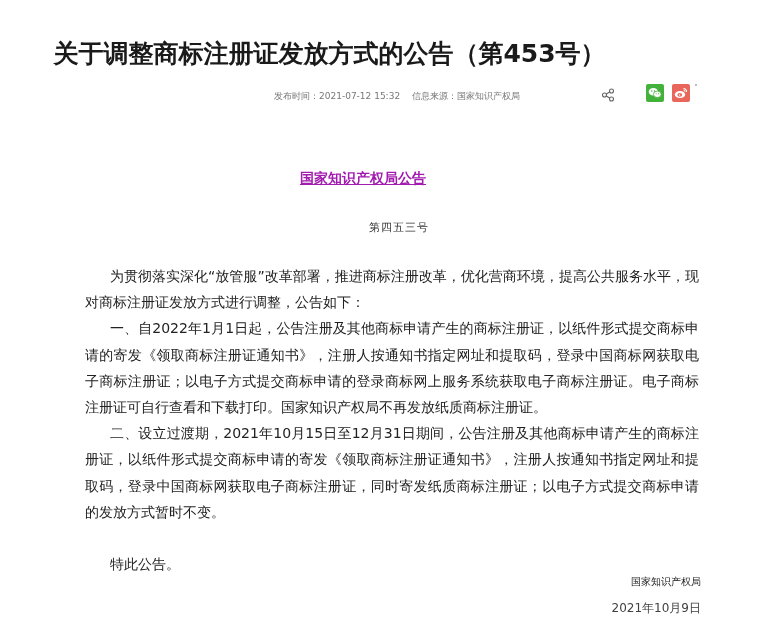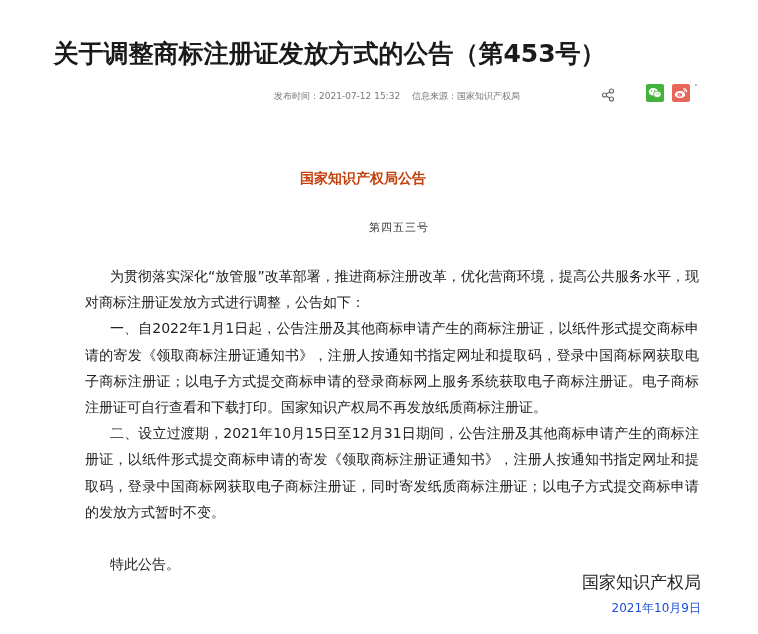--- a/index.html
+++ b/index.html
@@ -68,22 +68,23 @@
       background: #bbbbbb;
     }
     .org-heading {
       position: absolute;
       top: 167px;
       left: 0;
       width: 726px;
       text-align: center;
       font-size: 14px;
       font-weight: bold;
-      color: #c2410c;
+      color: #a21caf;
       line-height: 22px;
+      text-decoration: underline;
     }
     .doc-number {
       position: absolute;
       top: 219px;
       left: 0;
       width: 736px;
       text-align: center;
       font-family: "DejaVu Serif", "Liberation Serif", serif;
       font-size: 11px;
       color: #333333;
@@ -105,32 +106,32 @@
       margin: 0;
       text-indent: 25px;
     }
     .body-text p.blank { height: 26.2px; }
     .sign-org {
       position: absolute;
       left: 0;
       width: 701px;
       top: 572px;
       text-align: right;
-      font-size: 17px;
+      font-size: 10px;
       color: #222222;
       line-height: 20px;
     }
     .sign-date {
       position: absolute;
       left: 0;
       width: 701px;
       top: 598px;
       text-align: right;
       font-size: 12px;
-      color: #1d4ed8;
+      color: #404040;
       line-height: 20px;
     }
   </style>
 </head>
 <body>
 
 <div class="title">关于调整商标注册证发放方式的公告（第453号）</div>
 
 <div class="meta">
   <span>发布时间：2021-07-12 15:32</span><span class="src">信息来源：国家知识产权局</span>

